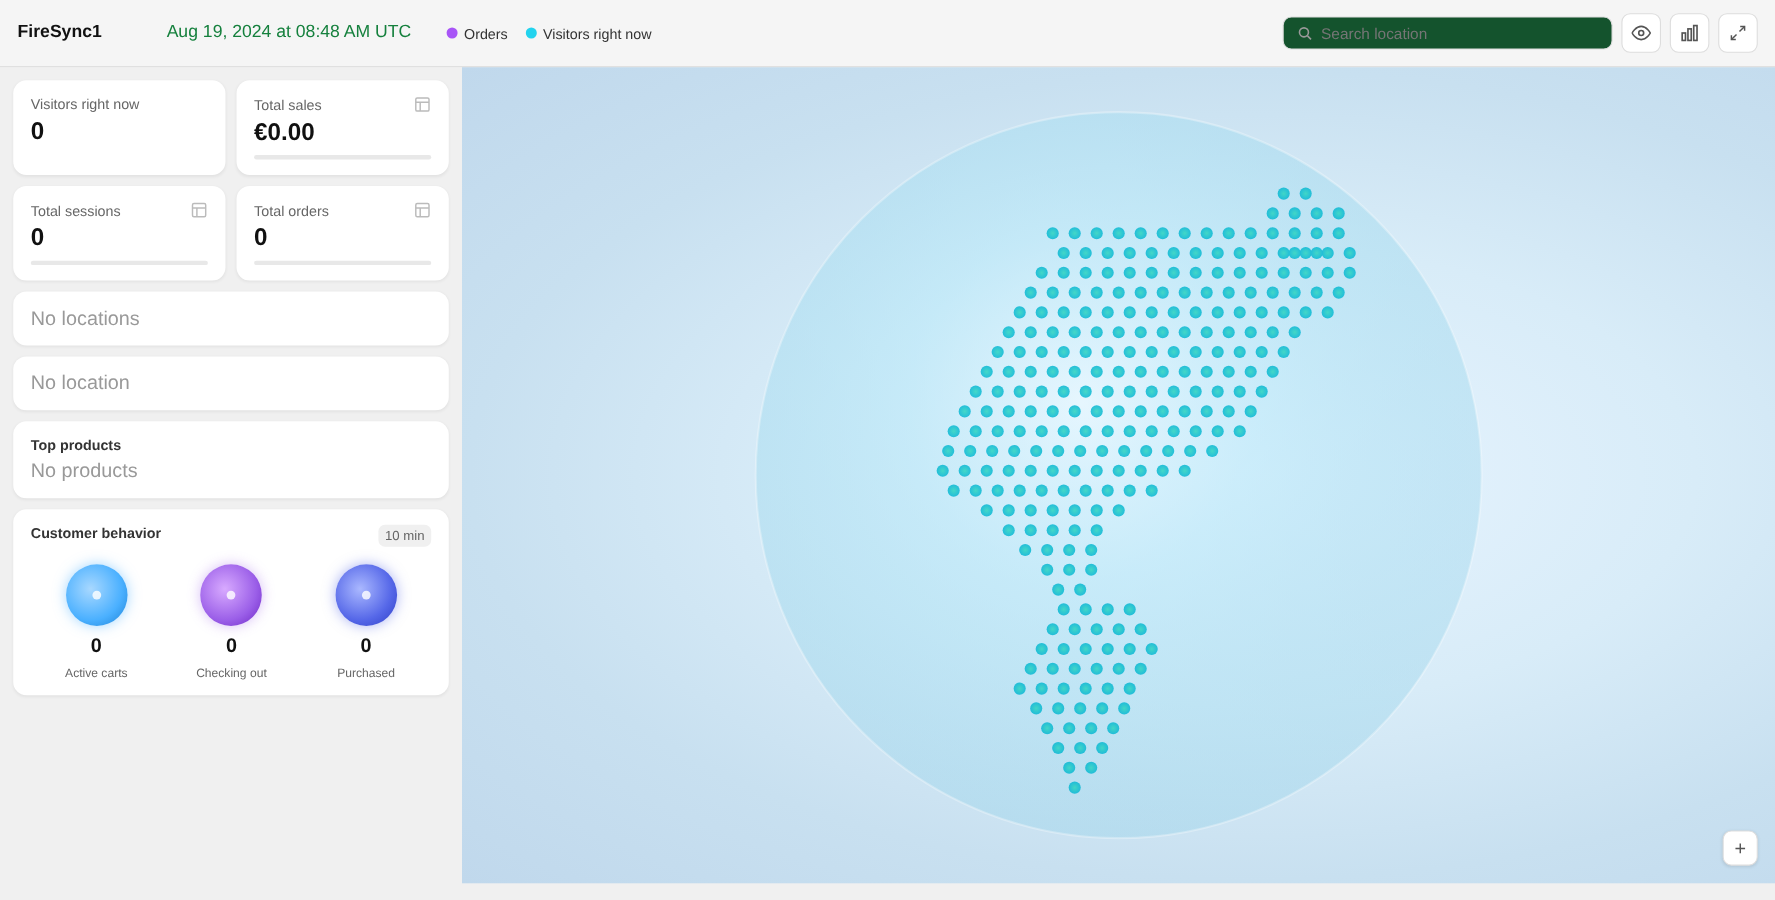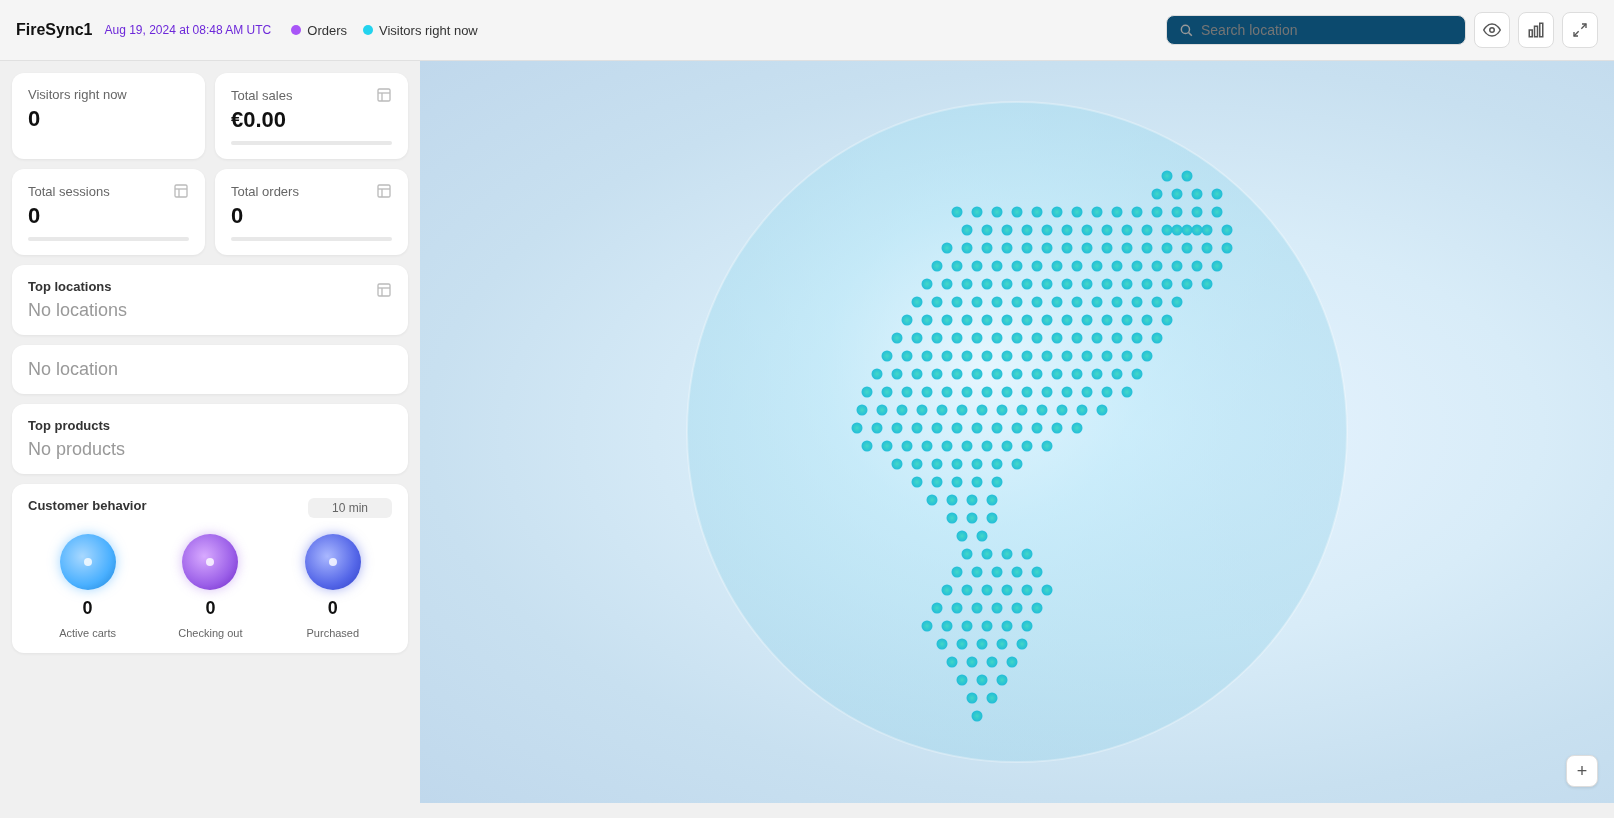--- a/index.html
+++ b/index.html
@@ -12,32 +12,33 @@
       position: relative;
     }
 
     
     .header {
       display: flex;
       align-items: center;
       padding: 12px 16px;
       background: #f5f5f5;
       border-bottom: 1px solid #e0e0e0;
-      gap: 12px;
+      gap: 24px;
       position: relative;
       z-index: 10;
     }
     .app-title {
       font-size: 16px;
       font-weight: 700;
       color: #111;
     }
     .header-date {
-      font-size: 12px;
-      color: #6d28d9;
+      font-size: 16px;
+      color: #15803d;
+      margin-left: 35px;
     }
     .header-legend {
       display: flex;
       gap: 16px;
       align-items: center;
       margin-left: 8px;
     }
     .legend-item {
       display: flex;
       align-items: center;
@@ -52,21 +53,21 @@
     }
     .header-right {
       margin-left: auto;
       display: flex;
       align-items: center;
       gap: 8px;
     }
     .search-box {
       display: flex;
       align-items: center;
-      background: #0c4a6e;
+      background: #14532d;
       border: 1px solid #ddd;
       border-radius: 8px;
       padding: 6px 12px;
       gap: 8px;
       width: 300px;
     }
     .search-icon-svg {
       color: #999;
       flex-shrink: 0;
     }
@@ -190,21 +191,21 @@
     }
     .behavior-title {
       font-size: 13px;
       font-weight: 600;
       color: #333;
     }
     .behavior-badge {
       background: #f0f0f0;
       color: #666;
       font-size: 12px;
-      padding: 3px 24px;
+      padding: 3px 6px;
       border-radius: 6px;
     }
     .behavior-items {
       display: flex;
       justify-content: space-around;
       align-items: flex-end;
     }
     .behavior-item {
       display: flex;
       flex-direction: column;
@@ -378,28 +379,20 @@
               <path d="M3 9h18"></path>
               <path d="M9 21V9"></path>
           </svg>
         </div>
         <div class="card-value">0</div>
         <div class="card-bar"></div>
       </div>
     </div>
 
     <div class="section-card">
-      <div class="section-header">
-        <span class="section-title">Top locations</span>
-        <svg class="card-icon" width="16" height="16" viewBox="0 0 24 24" fill="none" stroke="#bbb" stroke-width="2">
-          <rect x="3" y="3" width="18" height="18" rx="2"></rect>
-            <path d="M3 9h18"></path>
-            <path d="M9 21V9"></path>
-        </svg>
-      </div>
       <span class="section-empty">No locations</span>
     </div>
 
     <div class="section-card">
       <span class="section-empty">No location</span>
     </div>
 
     <div class="section-card">
       <div class="section-header">
         <span class="section-title">Top products</span>

